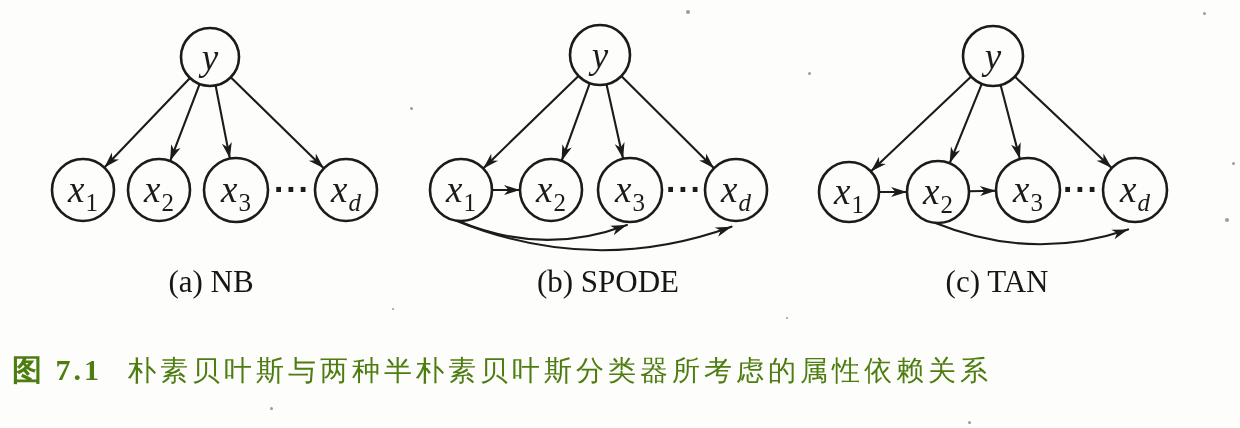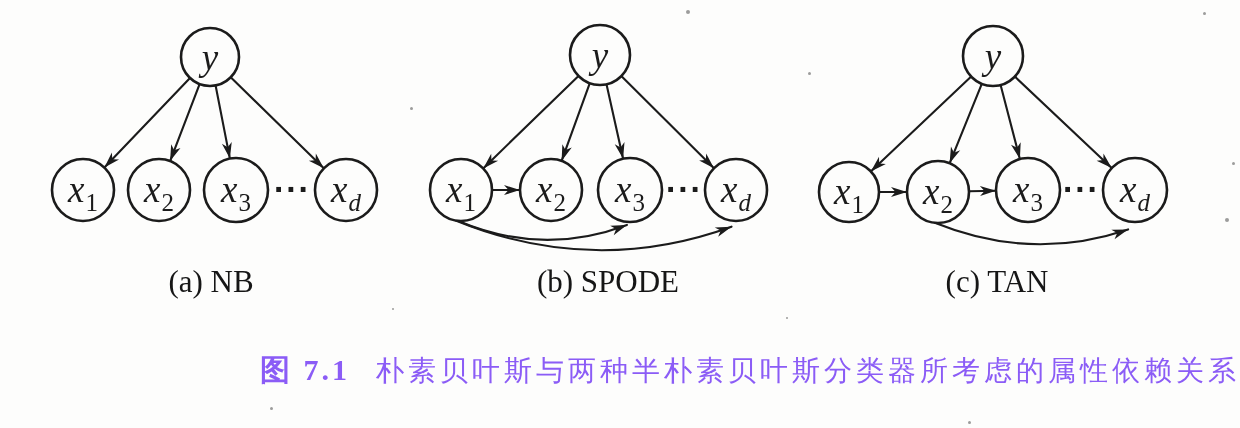--- a/index.html
+++ b/index.html
@@ -11,21 +11,21 @@
     overflow:hidden;
   }
   svg{position:absolute;left:0;top:0;display:block;}
   .nodelabel{font-family:"Liberation Serif","DejaVu Serif",serif;font-style:italic;font-size:37px;fill:#1b1b1b;}
   .nodesub{font-size:25px;}
   .upright{font-style:normal;}
   .dots{font-family:"DejaVu Sans",sans-serif;font-weight:700;font-size:27px;fill:#1b1b1b;letter-spacing:2px;}
   .panellabel{font-family:"Liberation Serif","DejaVu Serif",serif;font-size:31px;fill:#161616;}
   .caption{
     position:absolute;top:350px;left:12px;right:0;
-    text-align:right;color:#8b5cf6;white-space:nowrap;
+    text-align:left;color:#4d7c0f;white-space:nowrap;
   }
   .cap-num{font-weight:700;font-size:30px;letter-spacing:3px;margin-right:26px;}
   .cap-body{font-size:28px;letter-spacing:4px;font-weight:500;}
   .speck{position:absolute;background:#3c3c3c;border-radius:50%;}
 </style>
 </head>
 <body>
 
 <div class="page">
   <svg id="nets" width="1240" height="340" viewBox="0 0 1240 340">

